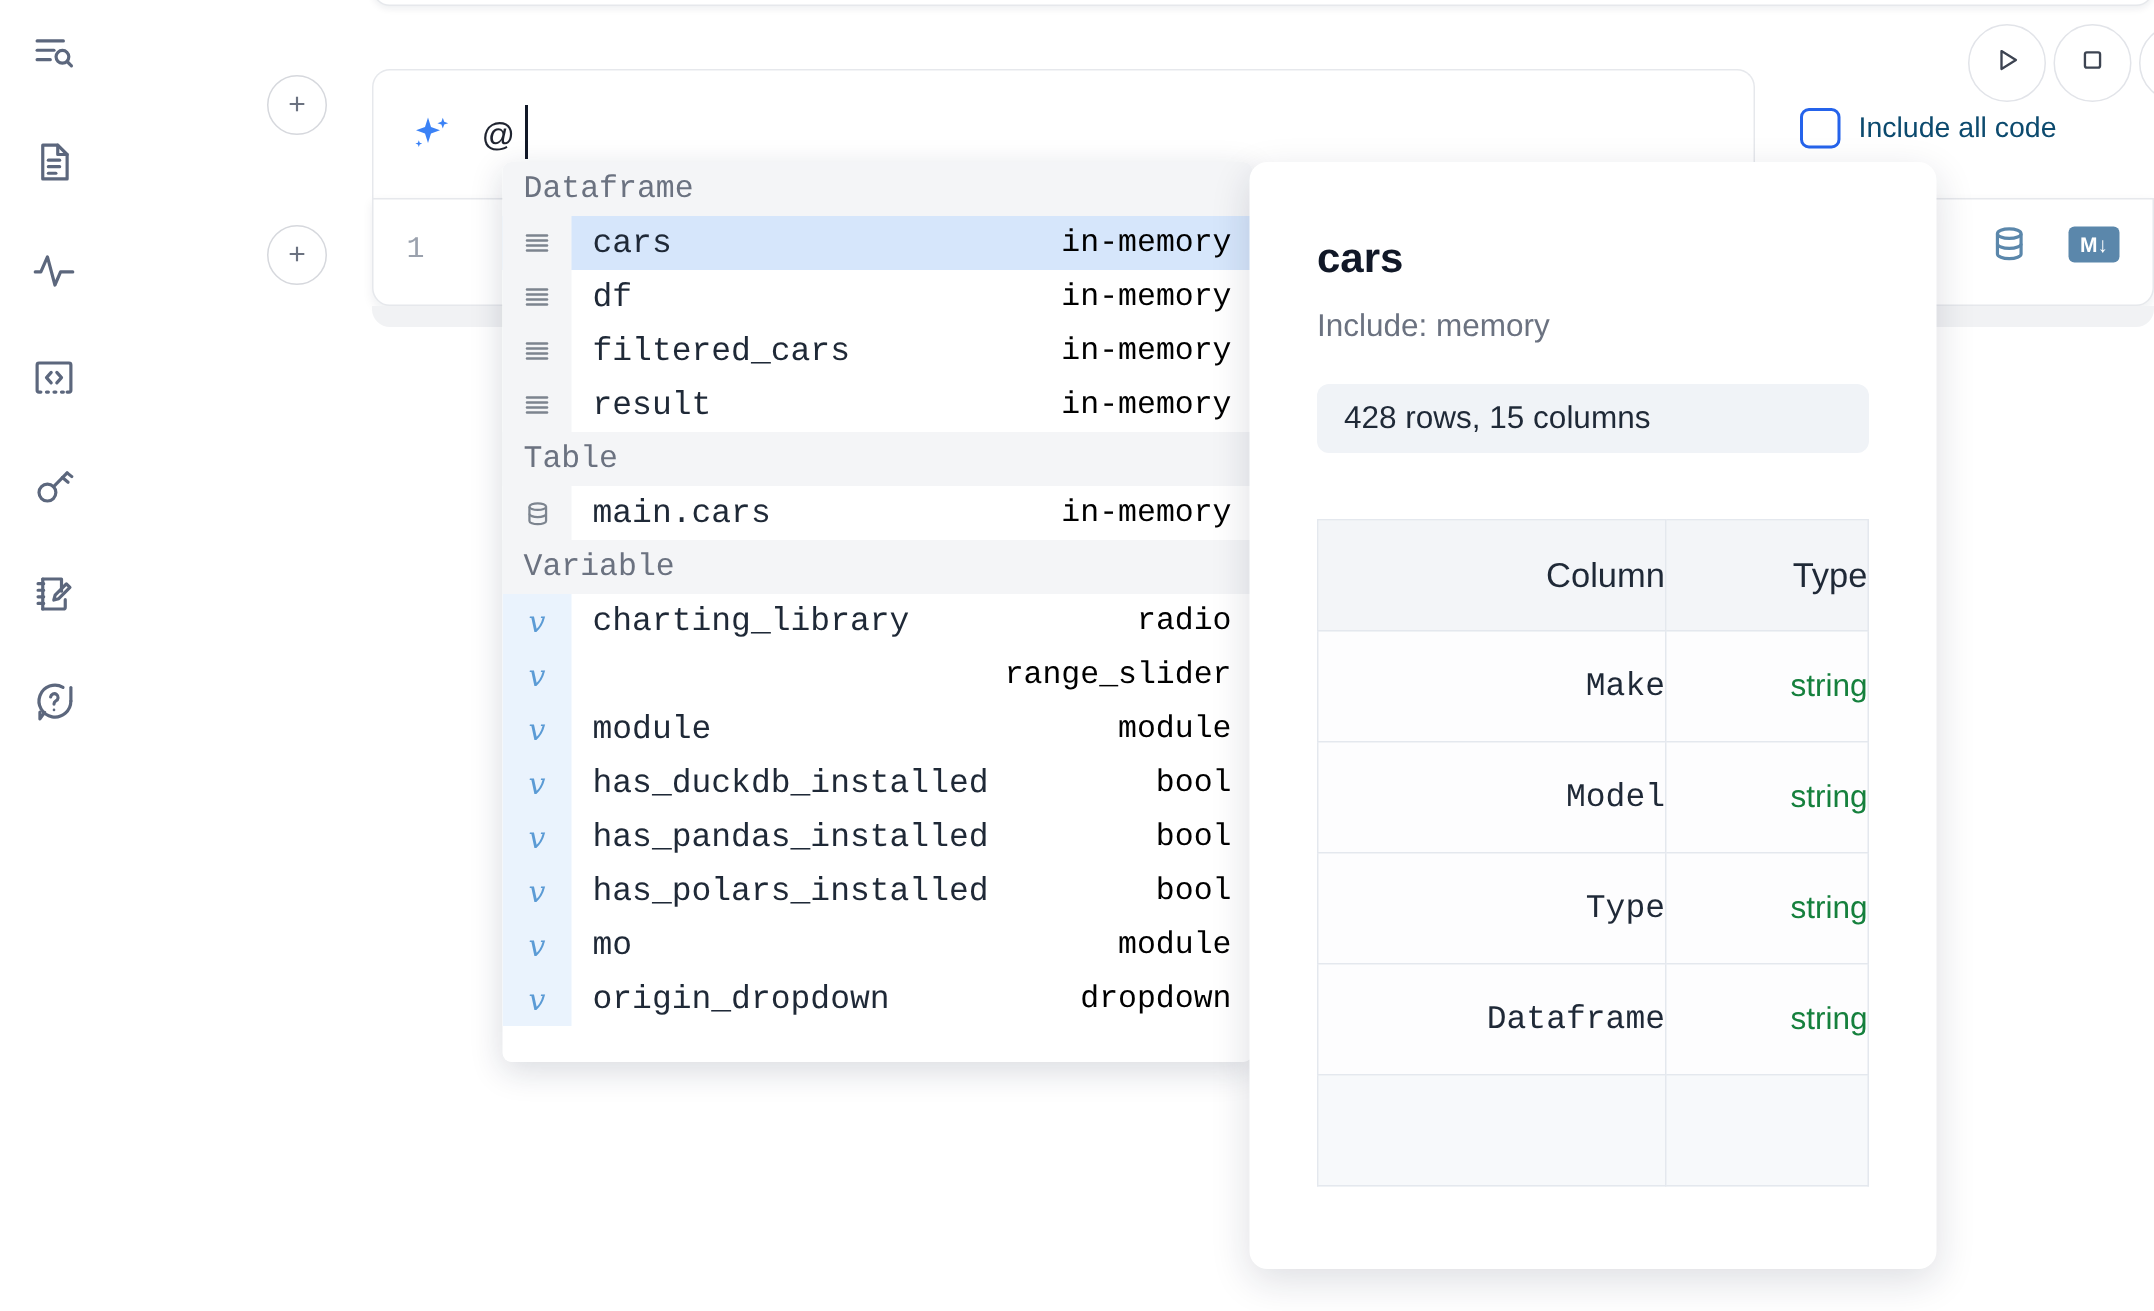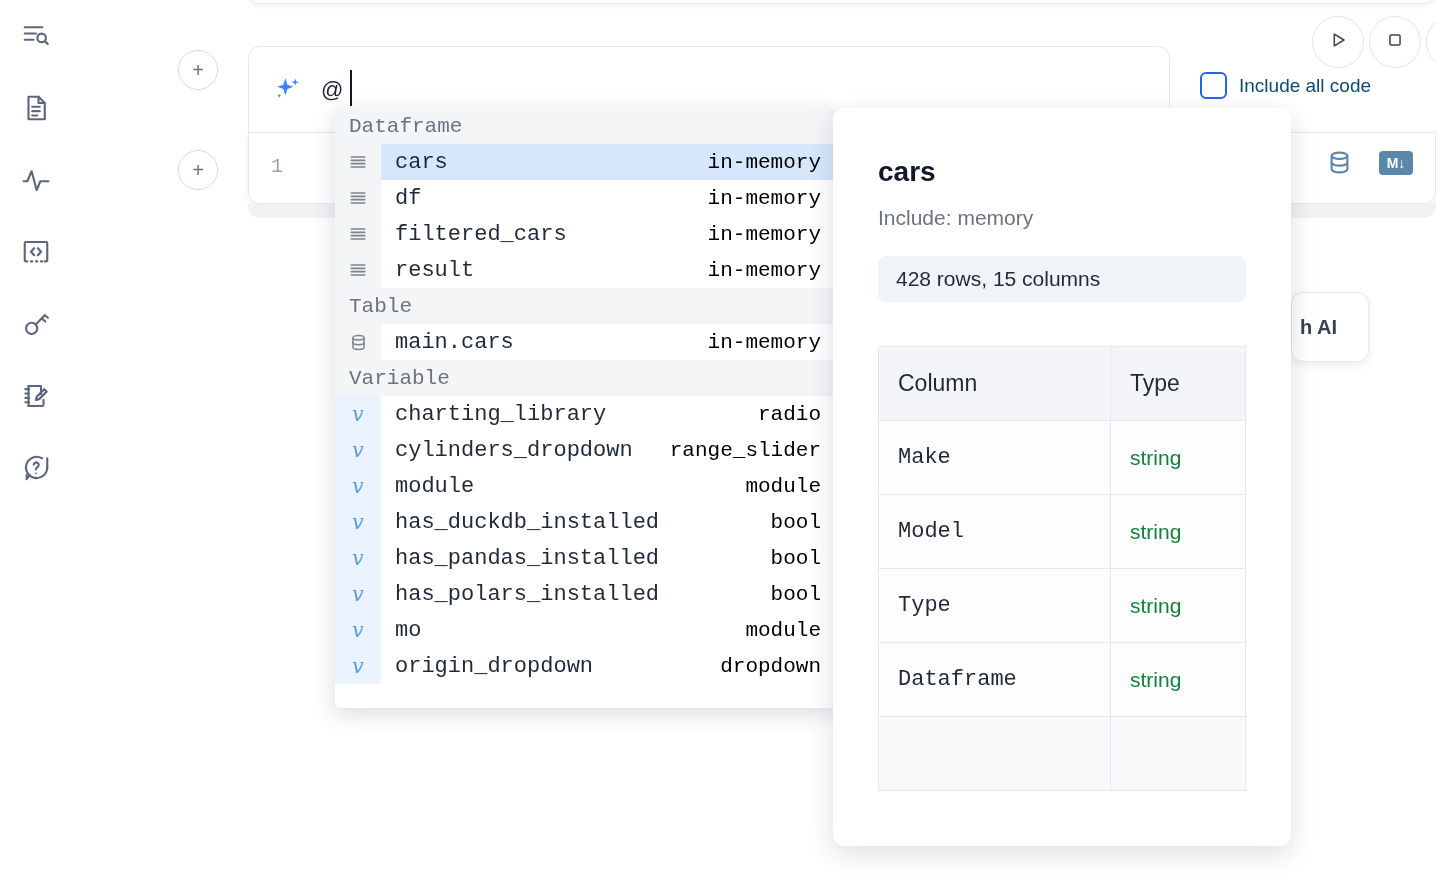--- a/index.html
+++ b/index.html
@@ -166,21 +166,21 @@
   .d-title { position: absolute; left: 45px; top: 48px; font-size: 28px; font-weight: 700; color: #111827; }
   .d-source { position: absolute; left: 45px; top: 98px; font-size: 21px; color: #6b7280; }
   .d-shape {
     position: absolute; left: 45px; top: 148px; width: 368px; height: 46px;
     background: #f0f3f7; border-radius: 8px;
     display: flex; align-items: center; padding-left: 18px;
     font-size: 21px; color: #1f2937;
   }
   .d-table { position: absolute; left: 45px; top: 238px; width: 368px; border-collapse: collapse; }
   .d-table th, .d-table td {
-    border: 1px solid #e4e8ee; height: 74px; text-align: left;
+    border: 1px solid #e4e8ee; height: 74px; text-align: right;
     padding-left: 19px; font-weight: normal;
   }
   .d-table th { background: #f3f5f8; font-size: 23px; color: #1f2937; font-family: "Liberation Sans", sans-serif; }
   .d-table td.colname { font-family: "Liberation Mono", monospace; font-size: 22px; color: #1f2937; background: #fdfdfe; }
   .d-table td.coltype { font-size: 21px; color: #15803d; background: #fdfdfe; }
   .d-table th:nth-child(1), .d-table td:nth-child(1) { width: 232px; }
   .d-table tr.clipped td { background: #f7f9fb; }
 </style>
 </head>
 <body>
@@ -311,23 +311,20 @@
           <ellipse cx="12" cy="6" rx="7" ry="2.8"></ellipse>
           <path d="M5 6v12c0 1.55 3.13 2.8 7 2.8s7-1.25 7-2.8V6"></path>
           <path d="M5 12c0 1.55 3.13 2.8 7 2.8s7-1.25 7-2.8"></path>
         </svg>
       </span>
       <span class="md-badge">M↓</span>
     </div>
   </div>
   <div class="strip"></div>
 
-  <div class="ai-pill">
-    <span>h AI</span>
-  </div>
 
   <div class="ac" id="ac-root">
       <div class="ac-group">Dataframe</div>
       <div class="ac-item sel">
         <span class="ac-ico">
           <svg width="20" height="20" viewBox="0 0 24 24" stroke="currentColor" stroke-width="2" stroke-linecap="round">
             <path d="M4 6h16"></path>
             <path d="M4 10h16"></path>
             <path d="M4 14h16"></path>
             <path d="M4 18h16"></path>
@@ -385,21 +382,20 @@
         <span class="ac-type">in-memory</span>
       </div>
       <div class="ac-group">Variable</div>
       <div class="ac-item">
         <span class="ac-ico var">v</span>
         <span class="ac-name">charting_library</span>
         <span class="ac-type">radio</span>
       </div>
       <div class="ac-item">
         <span class="ac-ico var">v</span>
-        <span class="ac-name">cylinders_dropdown</span>
         <span class="ac-type">range_slider</span>
       </div>
       <div class="ac-item">
         <span class="ac-ico var">v</span>
         <span class="ac-name">module</span>
         <span class="ac-type">module</span>
       </div>
       <div class="ac-item">
         <span class="ac-ico var">v</span>
         <span class="ac-name">has_duckdb_installed</span>

